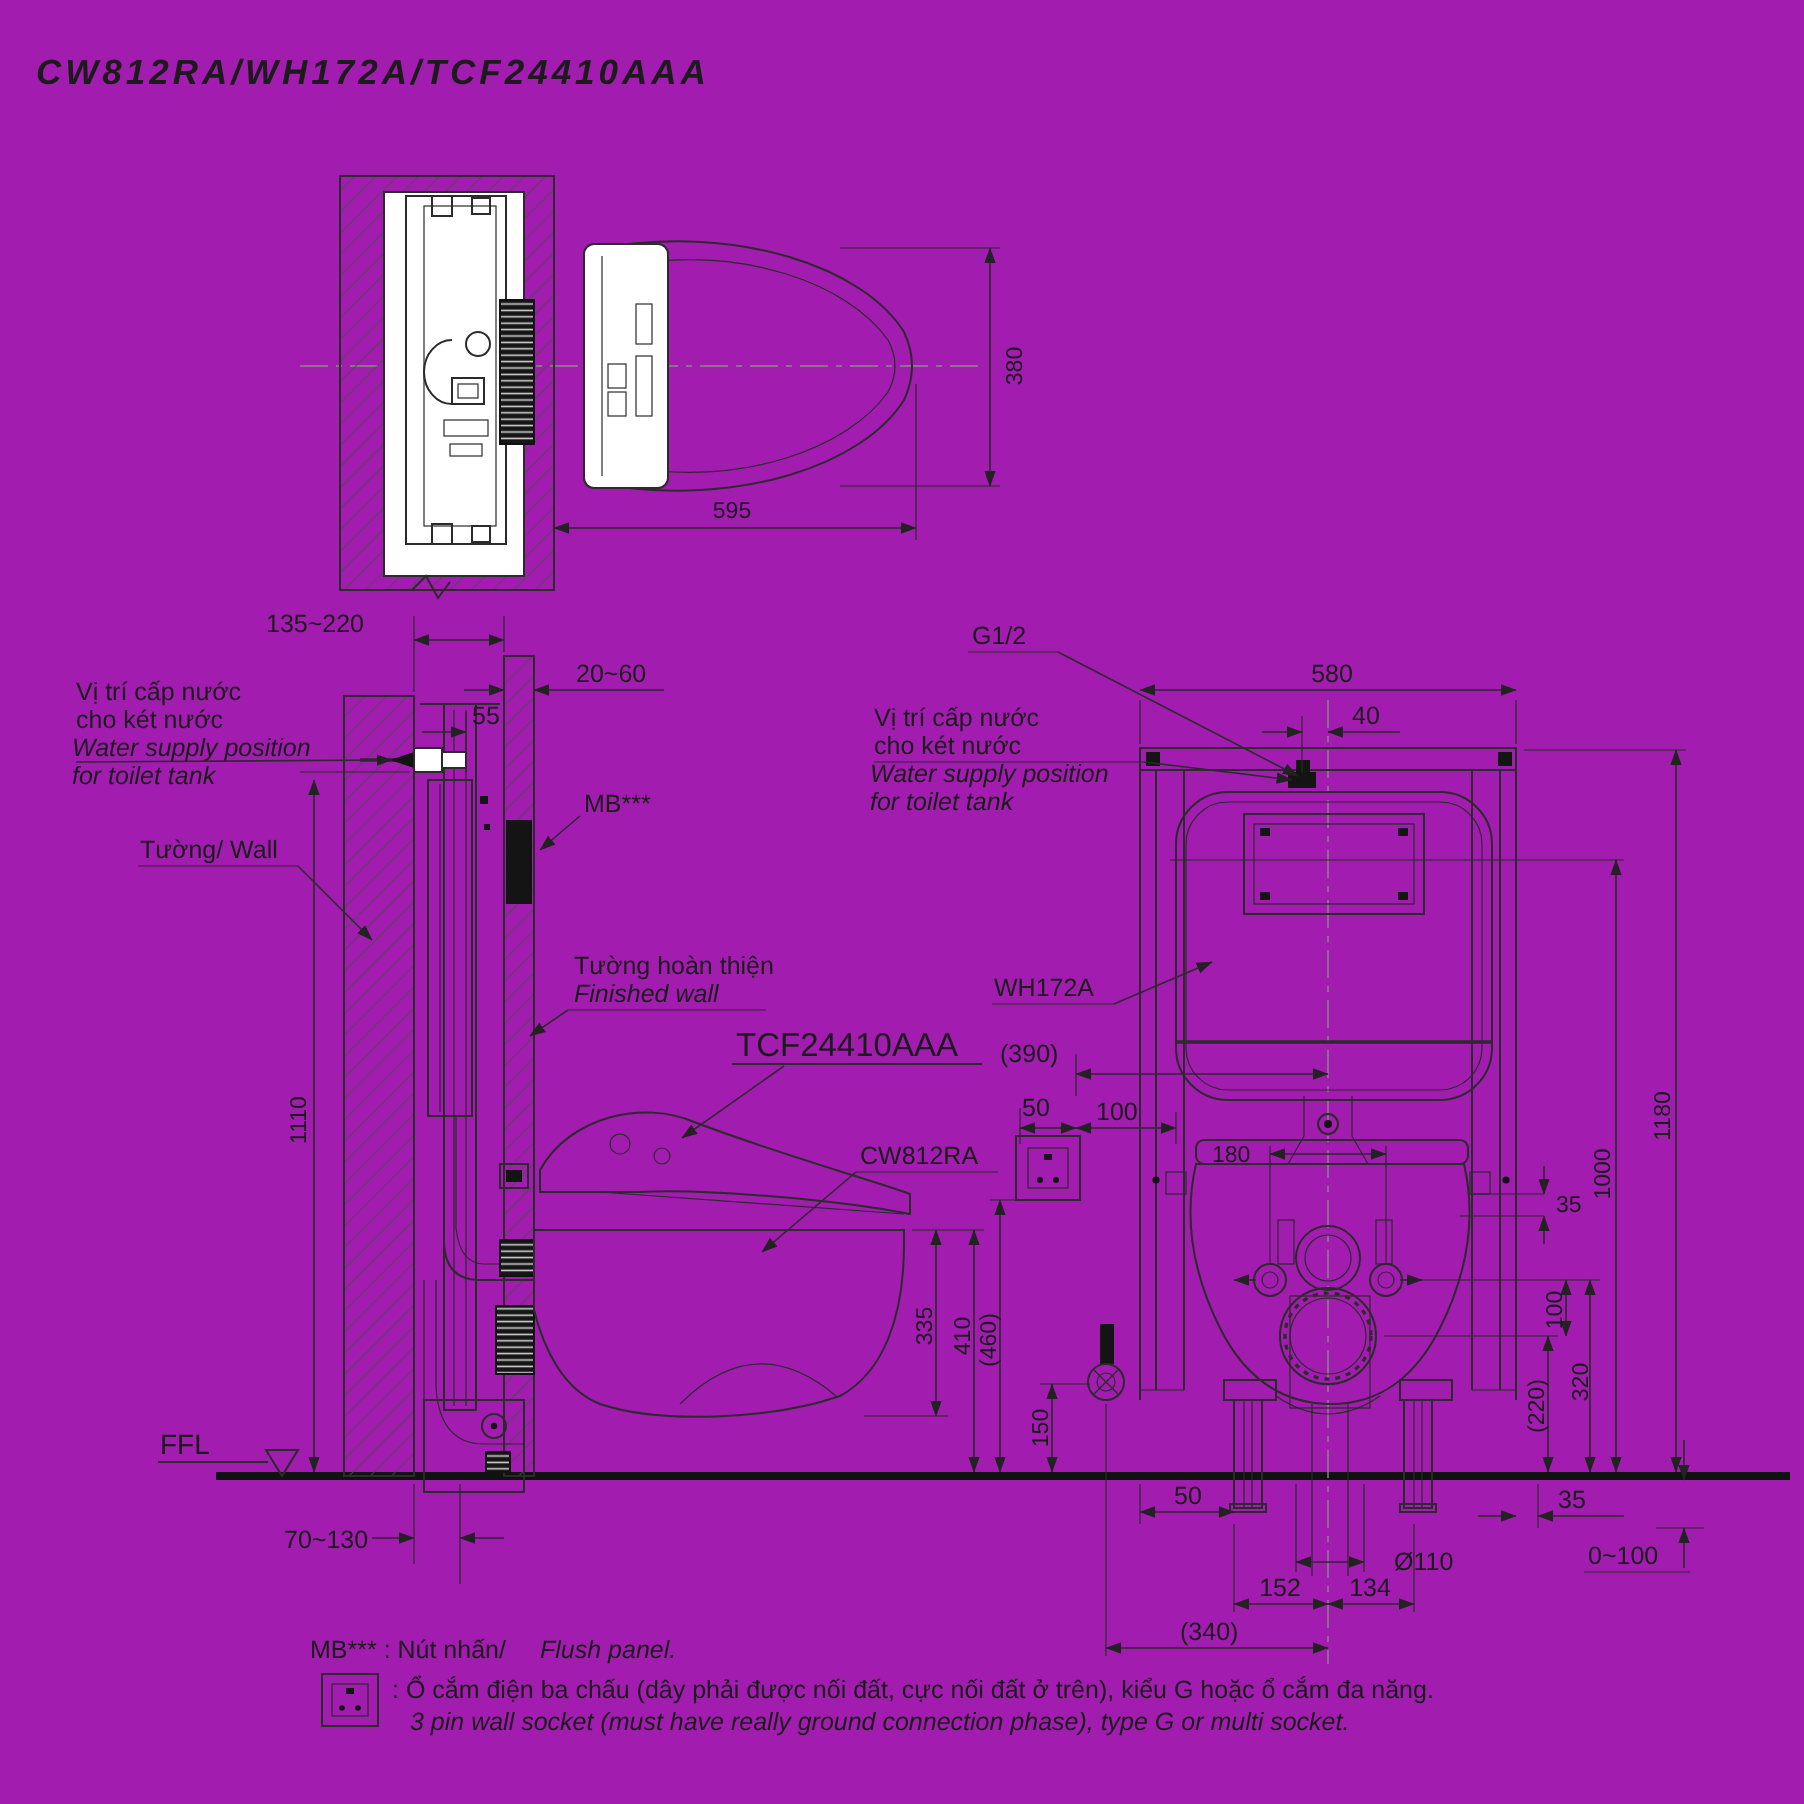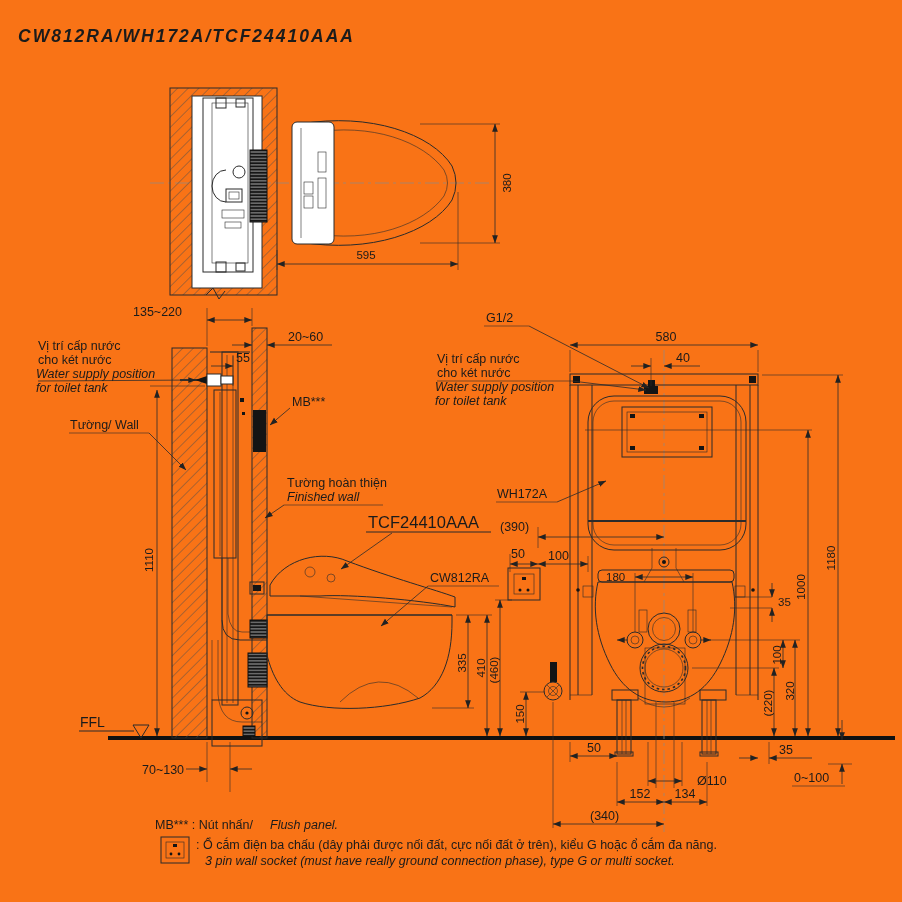--- a/index.html
+++ b/index.html
@@ -1,16 +1,16 @@
 <!DOCTYPE html>
 <html><head>
 <meta charset="utf-8">
 <style>
   html,body{margin:0;padding:0;background:#fff;}
-  .page{position:relative;width:902px;height:902px;background:#f97316;overflow:hidden;}
+  .page{position:relative;width:902px;height:902px;background:#a21caf;overflow:hidden;}
   svg{display:block;}
   text{font-family:"Liberation Sans","DejaVu Sans",sans-serif;fill:#1b1b1b;}
   .t17{font-size:17.5px;font-weight:bold;font-style:italic;letter-spacing:2px;}
   .t16{font-size:16.5px;}
   .t14{font-size:14px;}
   .t12{font-size:12.5px;}
   .t11{font-size:11.5px;}
   .ti{font-style:italic;}
   .mid{text-anchor:middle;}
   .ln{fill:none;stroke:#2b2b2b;stroke-width:1;}

